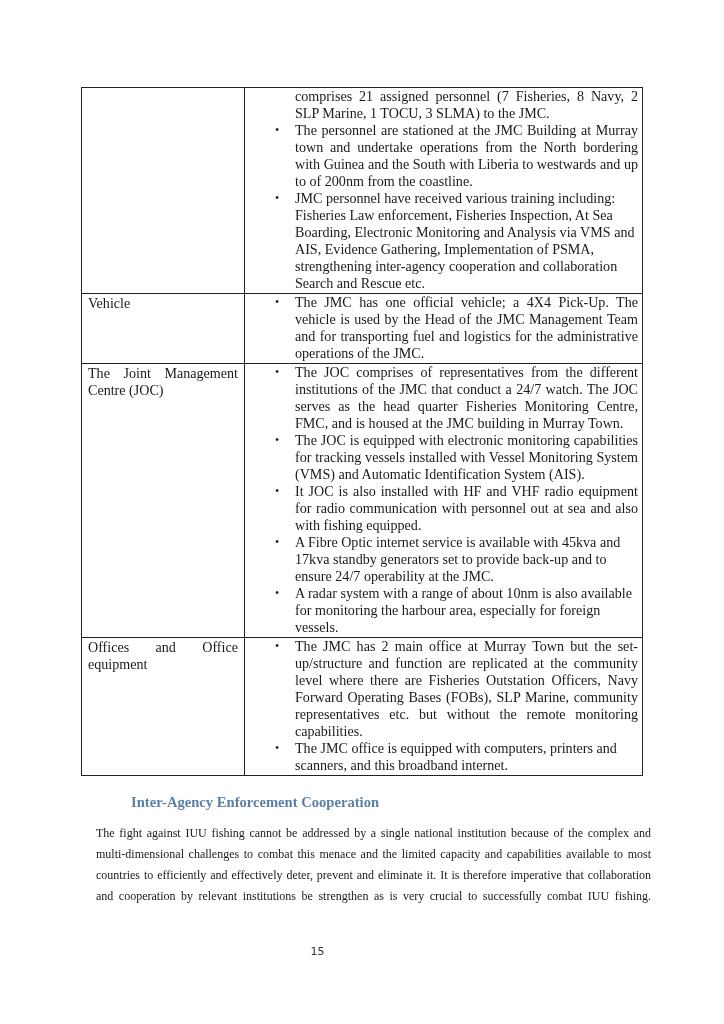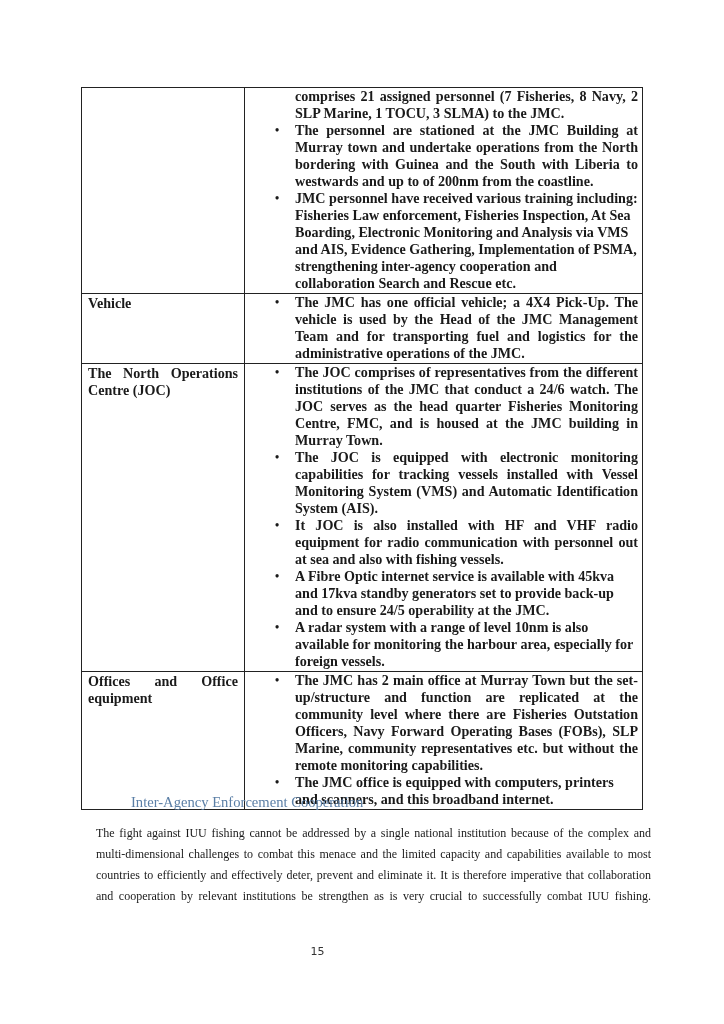--- a/index.html
+++ b/index.html
@@ -2,31 +2,31 @@
 <html><head>
 <meta charset="utf-8">
 <style>
   html, body { margin: 0; padding: 0; background: #ffffff; }
   body { width: 724px; height: 1024px; position: relative; overflow: hidden;
          font-family: "Liberation Serif", "DejaVu Serif", serif; color: #1a1a1a; }
   .page { position: absolute; left: 0; top: 0; width: 724px; height: 1024px; }
   table.info { position: absolute; left: 81px; top: 87px; width: 562px;
                border-collapse: collapse; table-layout: fixed; }
   table.info td { border: 1.3px solid #222; vertical-align: top; padding: 0;
-                  font-size: 14.1px; line-height: 17px; font-weight: bold; }
+                  font-size: 14.1px; line-height: 17px; }
   td.label { width: 150px; padding: 1px 6px 0 6px !important; text-align: justify;
              text-align-last: left; margin-left: 40px; }
   td.label span { display: block; text-align: justify; }
   td.content { padding: 0 4px 1px 0 !important; }
   ul.bullets { margin: 0; padding: 0; list-style: none; }
   ul.bullets li { position: relative; padding-left: 50px; text-align: justify; }
   ul.bullets li.cont { padding-left: 50px; }
   ul.bullets li .dot { position: absolute; left: 30px; top: 0; font-size: 12px; }
   ul.bullets li.left { text-align: left; }
-  .heading { position: absolute; left: 131px; top: 794px; font-size: 14.6px; font-weight: normal;
+  .heading { position: absolute; left: 131px; top: 794px; font-size: 14.6px; font-weight: bold;
              color: #5b7fa6; }
   .para { position: absolute; left: 96px; top: 823px; width: 555px; font-size: 12px;
           line-height: 21px; text-align: justify; text-align-last: justify; }
   .pagenum { position: absolute; left: 0; width: 635px; top: 945px; text-align: center;
              font-family: "DejaVu Sans", "Liberation Sans", sans-serif; font-size: 11px; color: #333; }
 </style>
 </head>
 <body>
 
 <div class="page">
@@ -49,29 +49,29 @@
             <span>Vehicle</span>
           </td>
           <td class="content">
             <ul class="bullets">
               <li><span class="dot">•</span><span>The JMC has one official vehicle; a 4X4 Pick-Up. The vehicle is used by the Head of the JMC Management Team and for transporting fuel and logistics for the administrative operations of the JMC.</span></li>
             </ul>
           </td>
         </tr>
         <tr>
           <td class="label">
-            <span>The North Operations Centre (JOC)</span>
+            <span>The Joint Management Centre (JOC)</span>
           </td>
           <td class="content">
             <ul class="bullets">
-              <li><span class="dot">•</span><span>The JOC comprises of representatives from the different institutions of the JMC that conduct a 24/6 watch. The JOC serves as the head quarter Fisheries Monitoring Centre, FMC, and is housed at the JMC building in Murray Town.</span></li>
+              <li><span class="dot">•</span><span>The JOC comprises of representatives from the different institutions of the JMC that conduct a 24/7 watch. The JOC serves as the head quarter Fisheries Monitoring Centre, FMC, and is housed at the JMC building in Murray Town.</span></li>
               <li><span class="dot">•</span><span>The JOC is equipped with electronic monitoring capabilities for tracking vessels installed with Vessel Monitoring System (VMS) and Automatic Identification System (AIS).</span></li>
-              <li><span class="dot">•</span><span>It JOC is also installed with HF and VHF radio equipment for radio communication with personnel out at sea and also with fishing vessels.</span></li>
-              <li class="left"><span class="dot">•</span><span>A Fibre Optic internet service is available with 45kva and 17kva standby generators set to provide back-up and to ensure 24/5 operability at the JMC.</span></li>
-              <li class="left"><span class="dot">•</span><span>A radar system with a range of level 10nm is also available for monitoring the harbour area, especially for foreign vessels.</span></li>
+              <li><span class="dot">•</span><span>It JOC is also installed with HF and VHF radio equipment for radio communication with personnel out at sea and also with fishing equipped.</span></li>
+              <li class="left"><span class="dot">•</span><span>A Fibre Optic internet service is available with 45kva and 17kva standby generators set to provide back-up and to ensure 24/7 operability at the JMC.</span></li>
+              <li class="left"><span class="dot">•</span><span>A radar system with a range of about 10nm is also available for monitoring the harbour area, especially for foreign vessels.</span></li>
             </ul>
           </td>
         </tr>
         <tr>
           <td class="label">
             <span>Offices and Office equipment</span>
           </td>
           <td class="content">
             <ul class="bullets">
               <li><span class="dot">•</span><span>The JMC has 2 main office at Murray Town but the set-up/structure and function are replicated at the community level where there are Fisheries Outstation Officers, Navy Forward Operating Bases (FOBs), SLP Marine, community representatives etc. but without the remote monitoring capabilities.</span></li>

